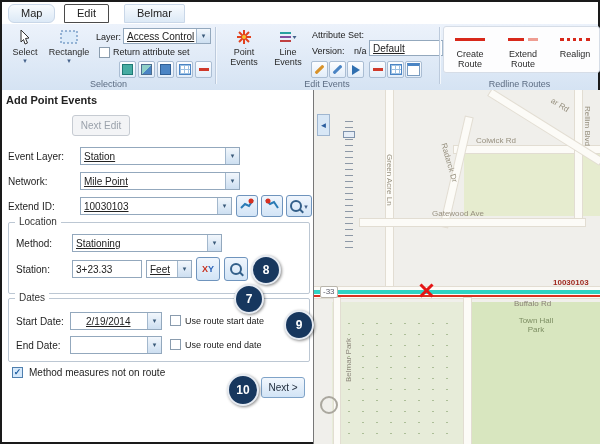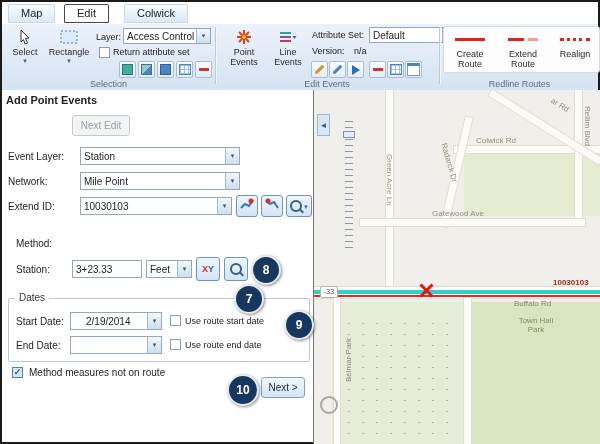--- a/index.html
+++ b/index.html
@@ -35,21 +35,21 @@
   .mi-tri b{width:0;height:0;border-top:5px solid transparent;border-bottom:5px solid transparent;border-left:8px solid #2f6fb0;}
   .mi-table b{width:11px;height:9px;background:#fff;border:1px solid #7a9cc0;border-top:3px solid #4a84c4;}
   .redbox{position:absolute;background:#fdfdfe;border:1px solid #d6dde7;border-radius:3px;}
   .rline{display:block;width:30px;height:3px;background:#d8281a;}
   .rline-ext{display:flex;width:30px;height:3px;}
   .rline-ext i{display:block;height:3px;}
   .rline-dot{display:block;width:30px;height:0;border-top:3px dotted #d8281a;}
 
   
   .dd{position:absolute;height:18px;background:#fff;border:1px solid #93a8bd;font-size:10px;color:#222;display:flex;align-items:stretch;box-sizing:border-box;}
-  .dd .val{flex:1;display:flex;align-items:center;padding:0 3px;white-space:nowrap;overflow:hidden;}
+  .dd .val{flex:1;display:flex;align-items:center;padding:0 3px;white-space:nowrap;overflow:hidden;text-decoration:underline;}
   .dd .arr{width:13px;background:linear-gradient(#f2f7fc,#cddff1);border-left:1px solid #a3b8cd;display:flex;align-items:center;justify-content:center;font-size:7px;color:#3a5a7a;}
   .tin{position:absolute;height:18px;border:1px solid #93a8bd;background:#fff;font-size:10px;padding:0 3px;font-family:inherit;box-sizing:border-box;color:#222;}
   .cb{position:absolute;width:11px;height:11px;background:#fff;border:1px solid #8a9cae;box-sizing:border-box;text-align:center;}
   .cb.checked{background:#d6e9fb;border-color:#4f7fae;color:#1e5c9e;font-size:9px;line-height:9px;font-weight:bold;}
   .cblabel{position:absolute;font-size:9px;color:#222;white-space:nowrap;}
   .btn{position:absolute;font-size:10px;display:flex;align-items:center;justify-content:center;border-radius:3px;box-sizing:border-box;}
   .btn.primary{background:linear-gradient(#ddebfb,#b9d7f3);border:1px solid #6f9bca;color:#17365c;}
   .btn.disabled{background:#f3f4f6;border:1px solid #c6cbd2;color:#9aa1ab;}
   .btn.normal{background:linear-gradient(#f2f7fd,#d2e4f6);border:1px solid #7fa3c8;color:#1e2a3a;}
   .ibtn{position:absolute;width:22px;height:22px;border:1px solid #6f94bd;border-radius:3px;
@@ -87,23 +87,23 @@
             color:#2a5d9e;font-size:8px;display:flex;align-items:center;justify-content:center;z-index:10;box-sizing:border-box;}
   .culdesac{position:absolute;left:6px;top:306px;width:14px;height:14px;border:2px solid #aaa79e;border-radius:50%;z-index:6;}
   .wetdots{position:absolute;background-image:radial-gradient(#9db287 1.2px,transparent 1.3px);background-size:14px 11px;opacity:.8;}
 </style>
 </head>
 <body>
 
 <div class="app">
 
   <div class="tabbar">
-    <div class="tab" style="left:6px;">Map</div>
+    <div class="tab" style="left:6px;border-radius:6px;">Map</div>
     <div class="tab active" style="left:62px;">Edit</div>
-    <div class="tab" style="left:122px;">Colwick</div>
+    <div class="tab" style="left:122px;">Belmar</div>
   </div>
 
   <div class="ribbon">
 
     <div class="bigbtn" style="left:4px;top:3px;width:38px;">
       <span class="ic">
         <svg width="16" height="16" viewBox="0 0 16 16">
             <path d="M4 1 L12 9 L8.5 9.5 L10.5 14 L8 15 L6.5 10.5 L4 13 Z" fill="#fff" stroke="#333" stroke-width="1"></path>
           </svg>
       </span>
@@ -165,21 +165,21 @@
         <svg width="18" height="16" viewBox="0 0 18 16">
             <line x1="1" y1="4" x2="12" y2="4" stroke="#28a0a0" stroke-width="2"></line>
             <line x1="1" y1="8" x2="12" y2="8" stroke="#8050a0" stroke-width="2"></line>
             <line x1="1" y1="12" x2="12" y2="12" stroke="#c04040" stroke-width="2"></line>
             <polygon points="13.5,7 17.5,7 15.5,10" fill="#44618a"></polygon>
           </svg>
       </span>
       <span class="rlbl">Line Events</span>
     </div>
     <span class="rtext" style="left:310px;top:6px;">Attribute Set:</span>
-    <div class="dd" style="left:367px;top:3px;width:88px;height:16px;">
+    <div class="dd" style="left:367px;top:16px;width:88px;height:16px;">
       <span class="val">Default</span>
       <span class="arr">
           <span>▾</span>
         </span>
     </div>
     <span class="rtext" style="left:310px;top:22px;">Version:</span>
     <span class="rtext" style="left:352px;top:22px;">n/a</span>
     <div class="mini mi-pencil" style="left:309px;top:37px;">
         <b></b>
       </div>
@@ -269,21 +269,30 @@
             <polyline points="1,3 5,7 9,5 13,11" stroke="#2a7ab5" fill="none" stroke-width="2"></polyline>
             <circle cx="3" cy="4" r="2.5" fill="#d83020"></circle>
           </svg>
       </span>
     </div>
     <div class="ibtn" style="left:284px;top:105px;width:26px;">
       <span class="mag"></span>
       <span class="caret" style="margin-left:2px;">▾</span>
     </div>
 
+    <div class="fs" style="left:6px;top:132px;width:300px;height:70px;">
+      <span class="lg">Location</span>
+    </div>
     <span class="plabel" style="left:14px;top:148px;">Method:</span>
+    <div class="dd" style="left:70px;top:144px;width:150px;">
+      <span class="val">Stationing</span>
+      <span class="arr">
+          <span>▾</span>
+        </span>
+    </div>
     <span class="plabel" style="left:14px;top:174px;">Station:</span>
     <input class="tin" style="left: 70px; top: 170px; width: 70px;" readonly="" value="3+23.33">
     <div class="dd" style="left:144px;top:170px;width:46px;">
       <span class="val">Feet</span>
       <span class="arr">
           <span>▾</span>
         </span>
     </div>
     <div class="ibtn" style="left:194px;top:167px;width:24px;height:24px;">
       <span class="xy"><span class="x">X</span><span class="y">Y</span></span>

